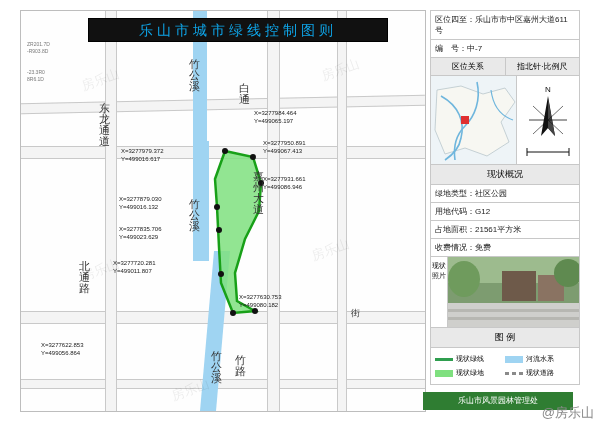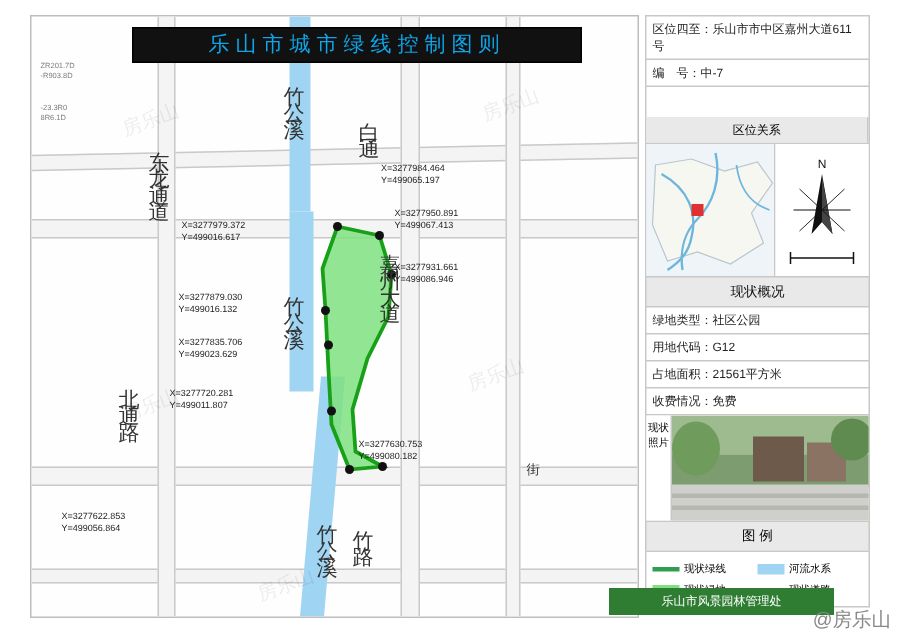--- a/index.html
+++ b/index.html
@@ -12,47 +12,47 @@
 
   
   .map-frame{position:absolute;left:20px;top:10px;width:404px;height:400px;border:1px solid #bdbdbd;background:#fefefe;overflow:hidden;}
   .map-inner{position:absolute;inset:0;}
 
   .road{position:absolute;background:#f4f4f4;border-top:1px solid #c9c9c9;border-bottom:1px solid #c9c9c9;}
   .road.v{border:none;border-left:1px solid #c9c9c9;border-right:1px solid #c9c9c9;}
 
   .river{position:absolute;background:#9fd4f2;}
 
-  .vlabel{position:absolute;font-size:14px;color:#333;line-height:11px;width:11px;text-align:right;}
+  .vlabel{position:absolute;font-size:11px;color:#333;line-height:11px;width:11px;text-align:right;}
   .hlabel{position:absolute;font-size:9px;color:#333;}
 
   .coord{position:absolute;font-size:6px;color:#222;line-height:8px;white-space:nowrap;}
   .cornertext{position:absolute;font-size:5px;color:#7a7a7a;line-height:7px;white-space:nowrap;}
 
   .node{position:absolute;width:6px;height:6px;background:#111;border-radius:50%;}
 
   
   .panel{position:absolute;left:430px;top:10px;width:150px;}
   .prow{border:1px solid #c8c8c8;border-bottom:none;font-size:8px;color:#222;padding:3px 4px;line-height:11px;background:#fff;}
   .prow:last-child{border-bottom:1px solid #c8c8c8;}
   .sec-head{background:#e9e9e9;text-align:center;font-size:9px;padding:3px 0;border:1px solid #c8c8c8;border-bottom:none;color:#111;}
   .two-col{display:flex;border:1px solid #c8c8c8;border-bottom:none;}
-  .two-col .c1{flex:1;text-align:center;font-size:8px;padding:3px 0;background:#e9e9e9;border-right:1px solid #c8c8c8;margin-top:20px;}
+  .two-col .c1{flex:1;text-align:center;font-size:8px;padding:3px 0;background:#e9e9e9;border-right:1px solid #c8c8c8;}
   .two-col .c2{flex:1;text-align:center;font-size:8px;padding:3px 0;background:#e9e9e9;}
 
   .locbox{border:1px solid #c8c8c8;border-bottom:none;display:flex;height:88px;}
   .loc-map{flex:1;background:#eef4f7;position:relative;border-right:1px solid #c8c8c8;overflow:hidden;}
   .loc-compass{width:62px;position:relative;background:#fff;}
 
   .legend-head{background:#e9e9e9;text-align:center;font-size:9px;padding:3px 0;border:1px solid #c8c8c8;border-bottom:none;}
   .legend-body{border:1px solid #c8c8c8;padding:4px;display:flex;flex-wrap:wrap;font-size:7px;}
   .lgi{width:50%;display:flex;align-items:center;margin:2px 0;}
   .sw{width:18px;height:7px;margin-right:3px;display:inline-block;}
 
-  .footer{position:absolute;left:406px;top:392px;width:150px;height:18px;background:#2f7d32;color:#fff;font-size:8px;text-align:center;line-height:18px;}
+  .footer{position:absolute;left:423px;top:392px;width:150px;height:18px;background:#2f7d32;color:#fff;font-size:8px;text-align:center;line-height:18px;}
 
   .watermark{position:absolute;color:rgba(0,0,0,.07);font-size:13px;transform:rotate(-20deg);pointer-events:none;}
   .wm-badge{position:absolute;right:6px;bottom:2px;font-size:13px;color:#8a8a8a;}
 </style>
 </head>
 <body>
 
 <div id="page">
 
   <div class="map-frame">
@@ -157,20 +157,21 @@
 
     <div class="prow">
       <span>区位四至：</span><span>乐山市市中区嘉州大道611号</span>
     </div>
     <div class="prow">
       <span>编　号：</span><span>中-7</span>
     </div>
 
     <div class="two-col">
       <div class="c1">区位关系</div>
+      <div class="c2">指北针·比例尺</div>
     </div>
 
     <div class="locbox">
       <div class="loc-map">
         <svg width="88" height="88" style="position:absolute;left:0;top:0;">
           <rect x="0" y="0" width="88" height="88" fill="#eef4f7"></rect>
           <path d="M6,14 L30,10 L52,18 L74,12 L84,26 L70,46 L78,66 L56,80 L34,72 L14,78 L4,54 Z" fill="#f7f7f2" stroke="#b9c6cc" stroke-width="0.8"></path>
           <path d="M10,20 C28,30 34,46 30,62 C28,74 20,80 14,84" stroke="#6fb6dd" stroke-width="1.6" fill="none"></path>
           <path d="M46,6 C50,24 44,40 34,50 C26,58 22,70 24,84" stroke="#6fb6dd" stroke-width="1.6" fill="none"></path>
           <path d="M60,14 C62,30 70,40 82,44" stroke="#6fb6dd" stroke-width="1.2" fill="none"></path>

